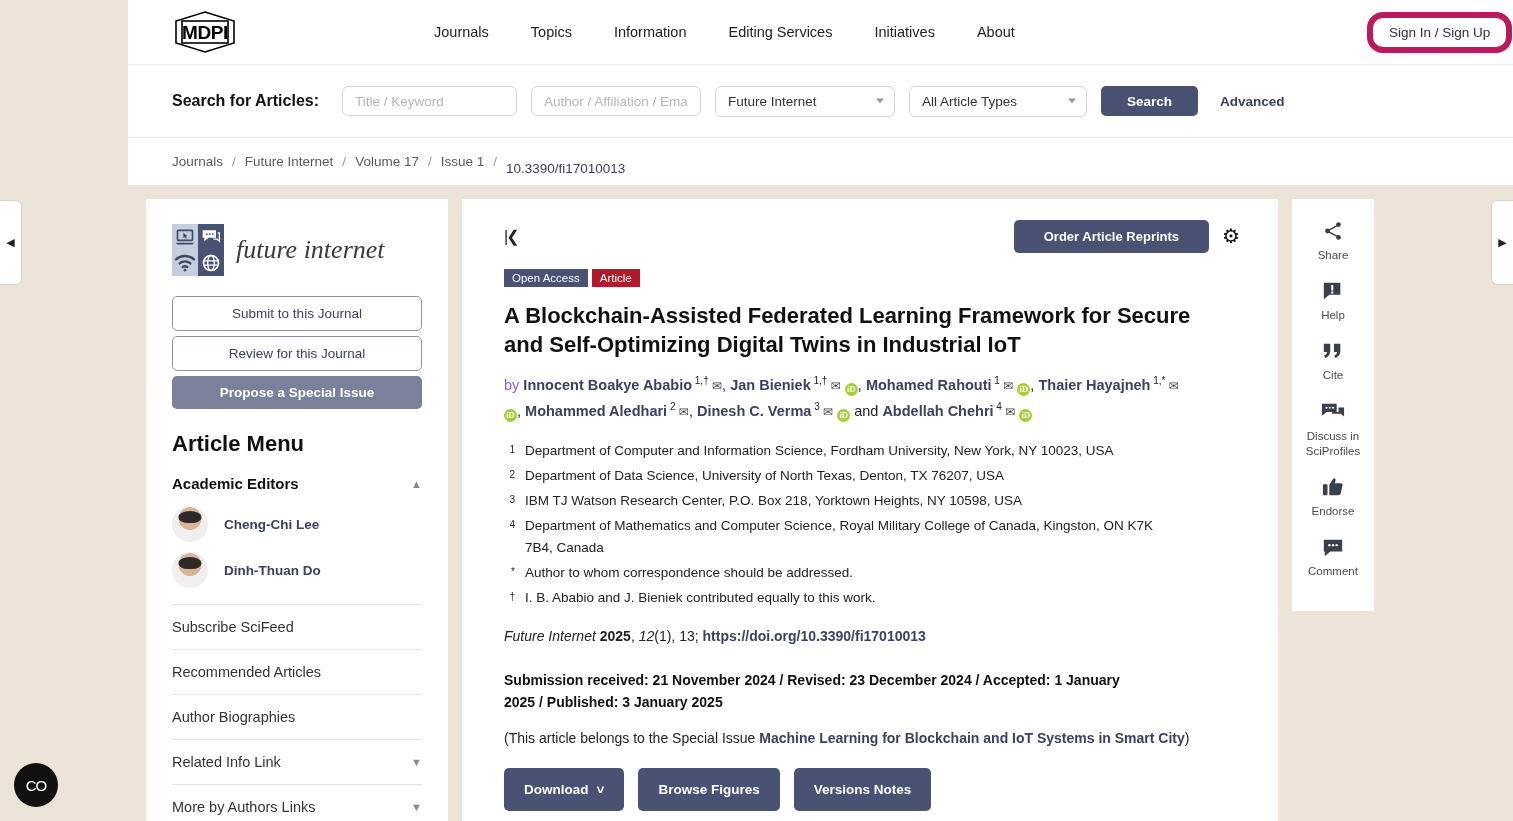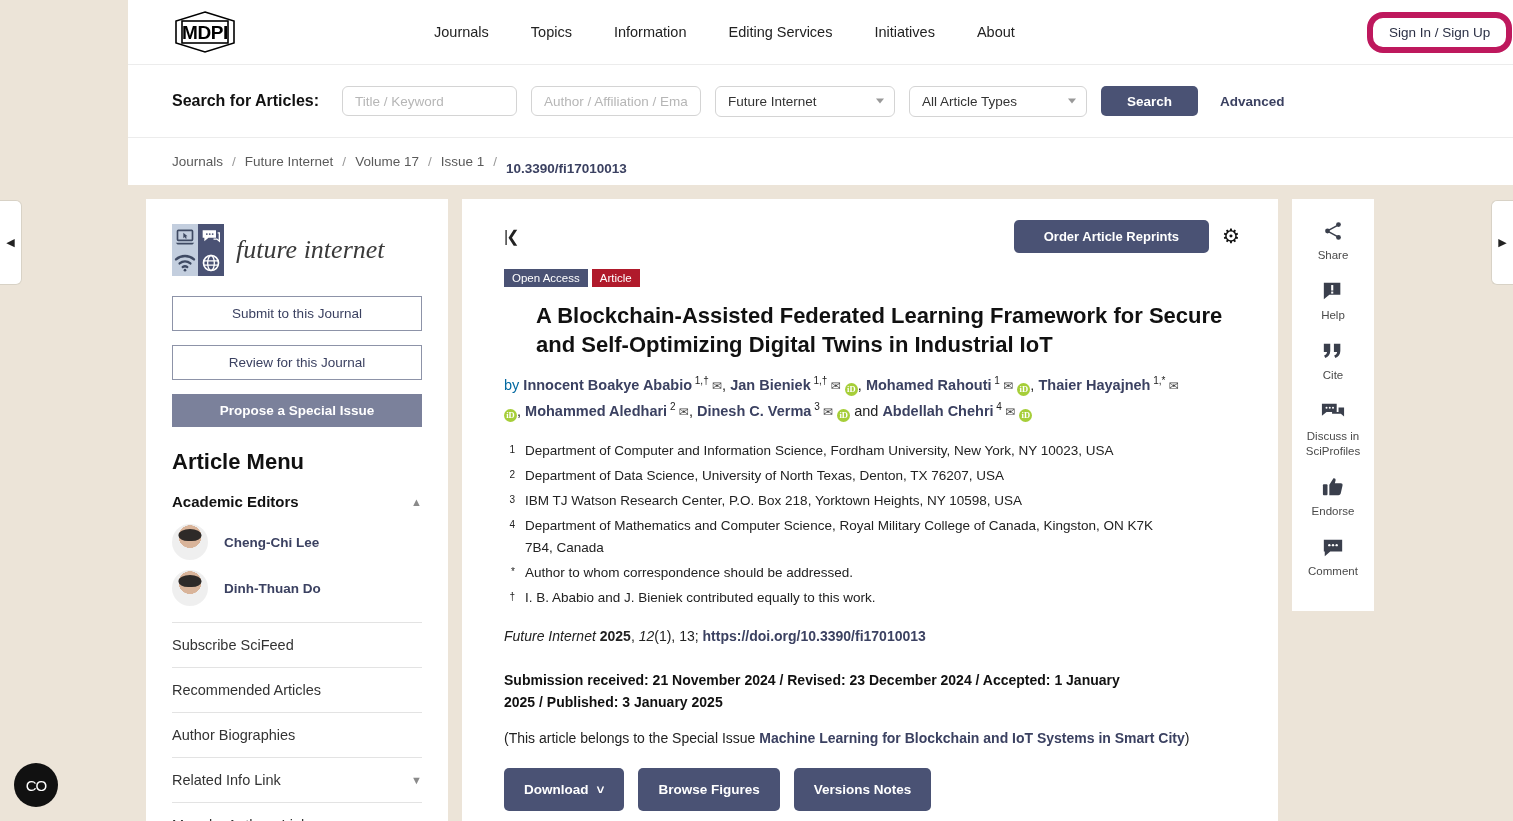--- a/index.html
+++ b/index.html
@@ -91,21 +91,21 @@
   }
   .link-adv { color: #3b4161; font-weight: bold; font-size: 13.5px;
     text-decoration: none; margin-left: 8px; }
 
   
   .crumbs {
     height: 47px; display: flex; align-items: center; gap: 9px;
     padding: 0 44px; font-size: 13.5px; color: #5a5a5a;
   }
   .crumbs a { color: #5a5a5a; text-decoration: none; }
-  .crumbs a.cur { color: #3b4161; font-weight: bold; margin-top: 13px; }
+  .crumbs a.cur { color: #3b4161; font-weight: normal; margin-top: 13px; }
   .crumbs .sep { color: #9a9a9a; }
 
   
   .cols { position: absolute; left: 146px; top: 199px; display: flex; gap: 14px; }
 
   
   .side {
     width: 302px; background: #fff; padding: 25px 26px 0 26px;
     height: 622px; overflow: hidden;
   }
@@ -115,22 +115,22 @@
     grid-template-columns: 1fr 1fr; grid-template-rows: 1fr 1fr; flex: 0 0 auto;
   }
   .jlogo-cell { display: flex; align-items: center; justify-content: center; }
   .c-light { background: #c3cede; }
   .c-dark { background: #4a5274; }
   .jlogo-name {
     font-family: "Liberation Serif", serif; font-style: italic;
     font-size: 26px; color: #3a3a3a; white-space: nowrap;
   }
   .side-btn {
-    display: block; width: 100%; text-align: center; border-radius: 0;
-    padding: 9px 4px; font-size: 13.5px; margin-bottom: 14px; cursor: pointer;
+    display: block; width: 100%; text-align: center; border-radius: 5px;
+    padding: 9px 4px; font-size: 13.5px; margin-bottom: 5px; cursor: pointer;
     font-family: inherit;
   }
   .side-btn-outline { border: 1px solid #8d93a8; background: #fff; color: #3b4161; }
   .side-btn-solid { border: none; background: #7b819b; color: #fff; font-weight: bold; }
   .side-h1 { font-size: 22px; font-weight: bold; color: #111; margin: 22px 0 18px; }
   .acc-head {
     display: flex; align-items: center; justify-content: space-between;
     font-size: 15px; font-weight: bold; color: #111; cursor: pointer;
     margin-bottom: 14px;
   }
@@ -168,24 +168,24 @@
     padding: 9px 30px; font-size: 13px; font-weight: bold; cursor: pointer;
     font-family: inherit;
   }
   .gear { font-size: 20px; color: #111; cursor: pointer; line-height: 1; }
   .badges { margin-top: 16px; display: flex; gap: 4px; }
   .badge { color: #fff; font-size: 11.5px; padding: 3px 8px; }
   .badge-oa { background: #4a5274; }
   .badge-type { background: #b01a2b; }
   .art-title {
     font-size: 22px; font-weight: bold; color: #111; line-height: 1.32;
-    margin-top: 14px; max-width: 690px; margin-left: 32px;
+    margin-top: 14px; max-width: 690px;
   }
   .authors { margin-top: 13px; font-size: 14.5px; line-height: 1.75; max-width: 680px; }
-  .authors .by { color: #0369a1; }
+  .authors .by { color: #8b5cf6; }
   .authors a { color: #3b4161; font-weight: bold; text-decoration: none; }
   .sup { font-size: 10px; vertical-align: super; color: #222; }
   .ico-mail { color: #444; font-size: 12px; }
   .orcid {
     display: inline-block; width: 13px; height: 13px; border-radius: 50%;
     background: #a6ce39; color: #fff; font-size: 8.5px; font-weight: bold;
     text-align: center; line-height: 13px; vertical-align: -2px;
     font-family: "Liberation Serif", serif;
   }
   .affils { margin-top: 16px; }

